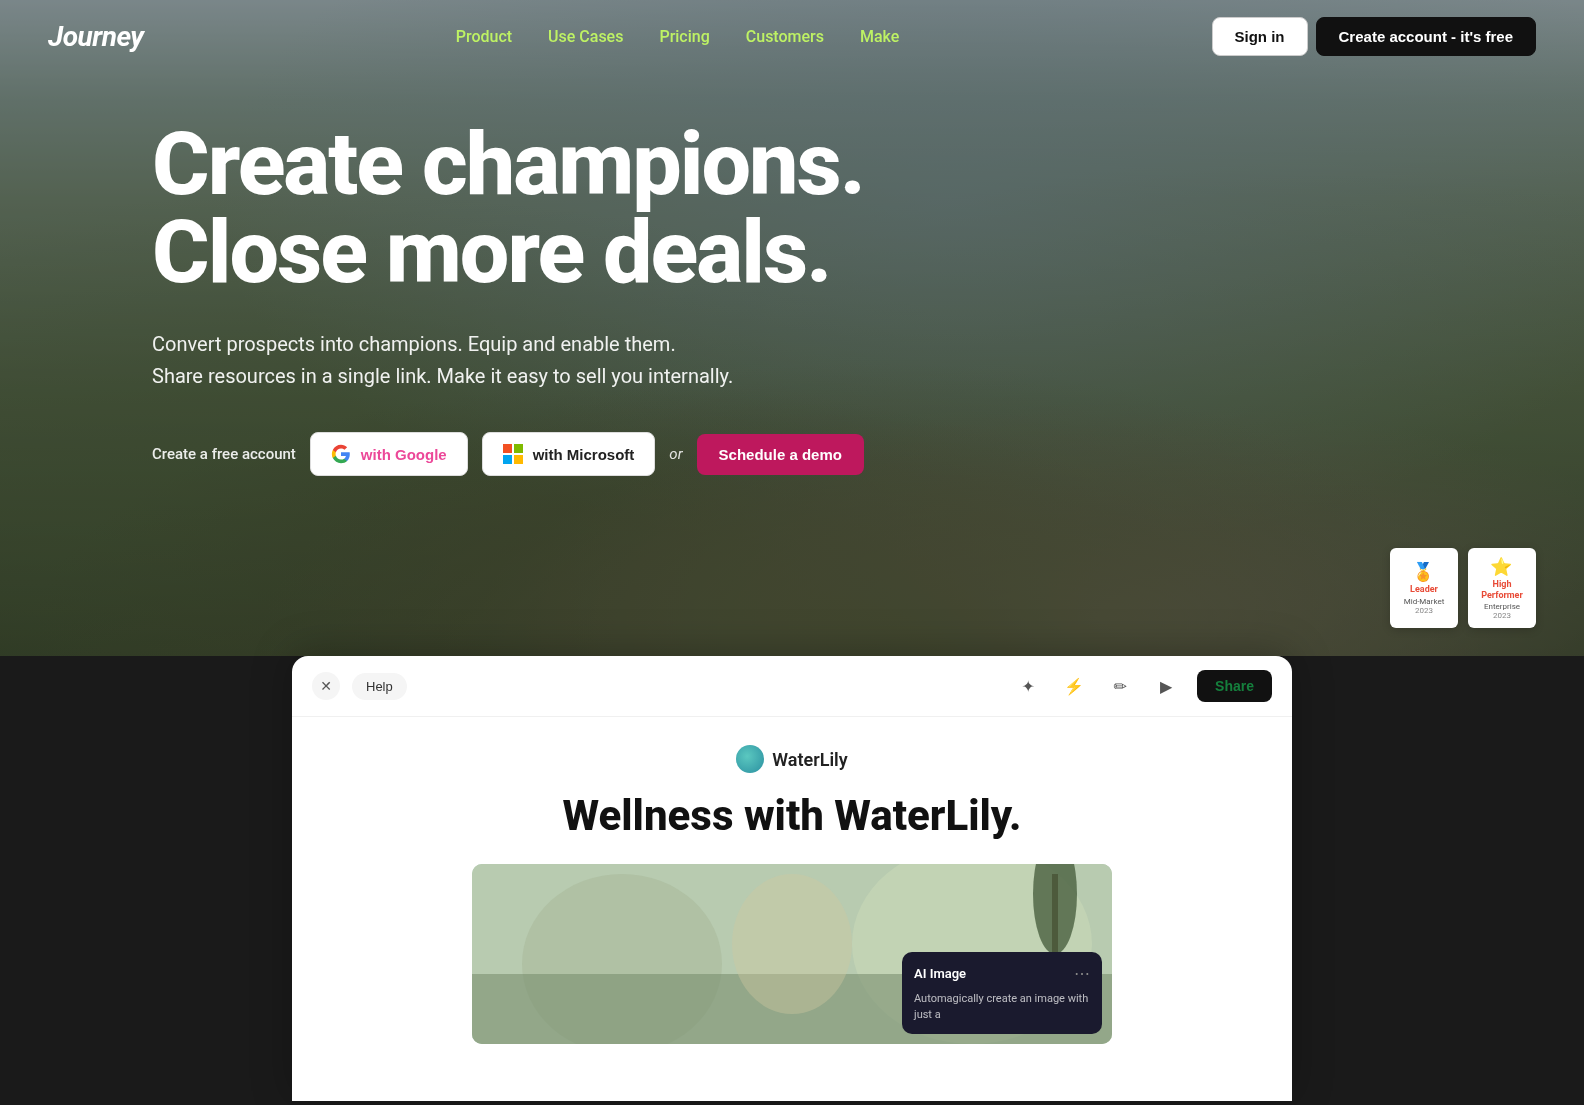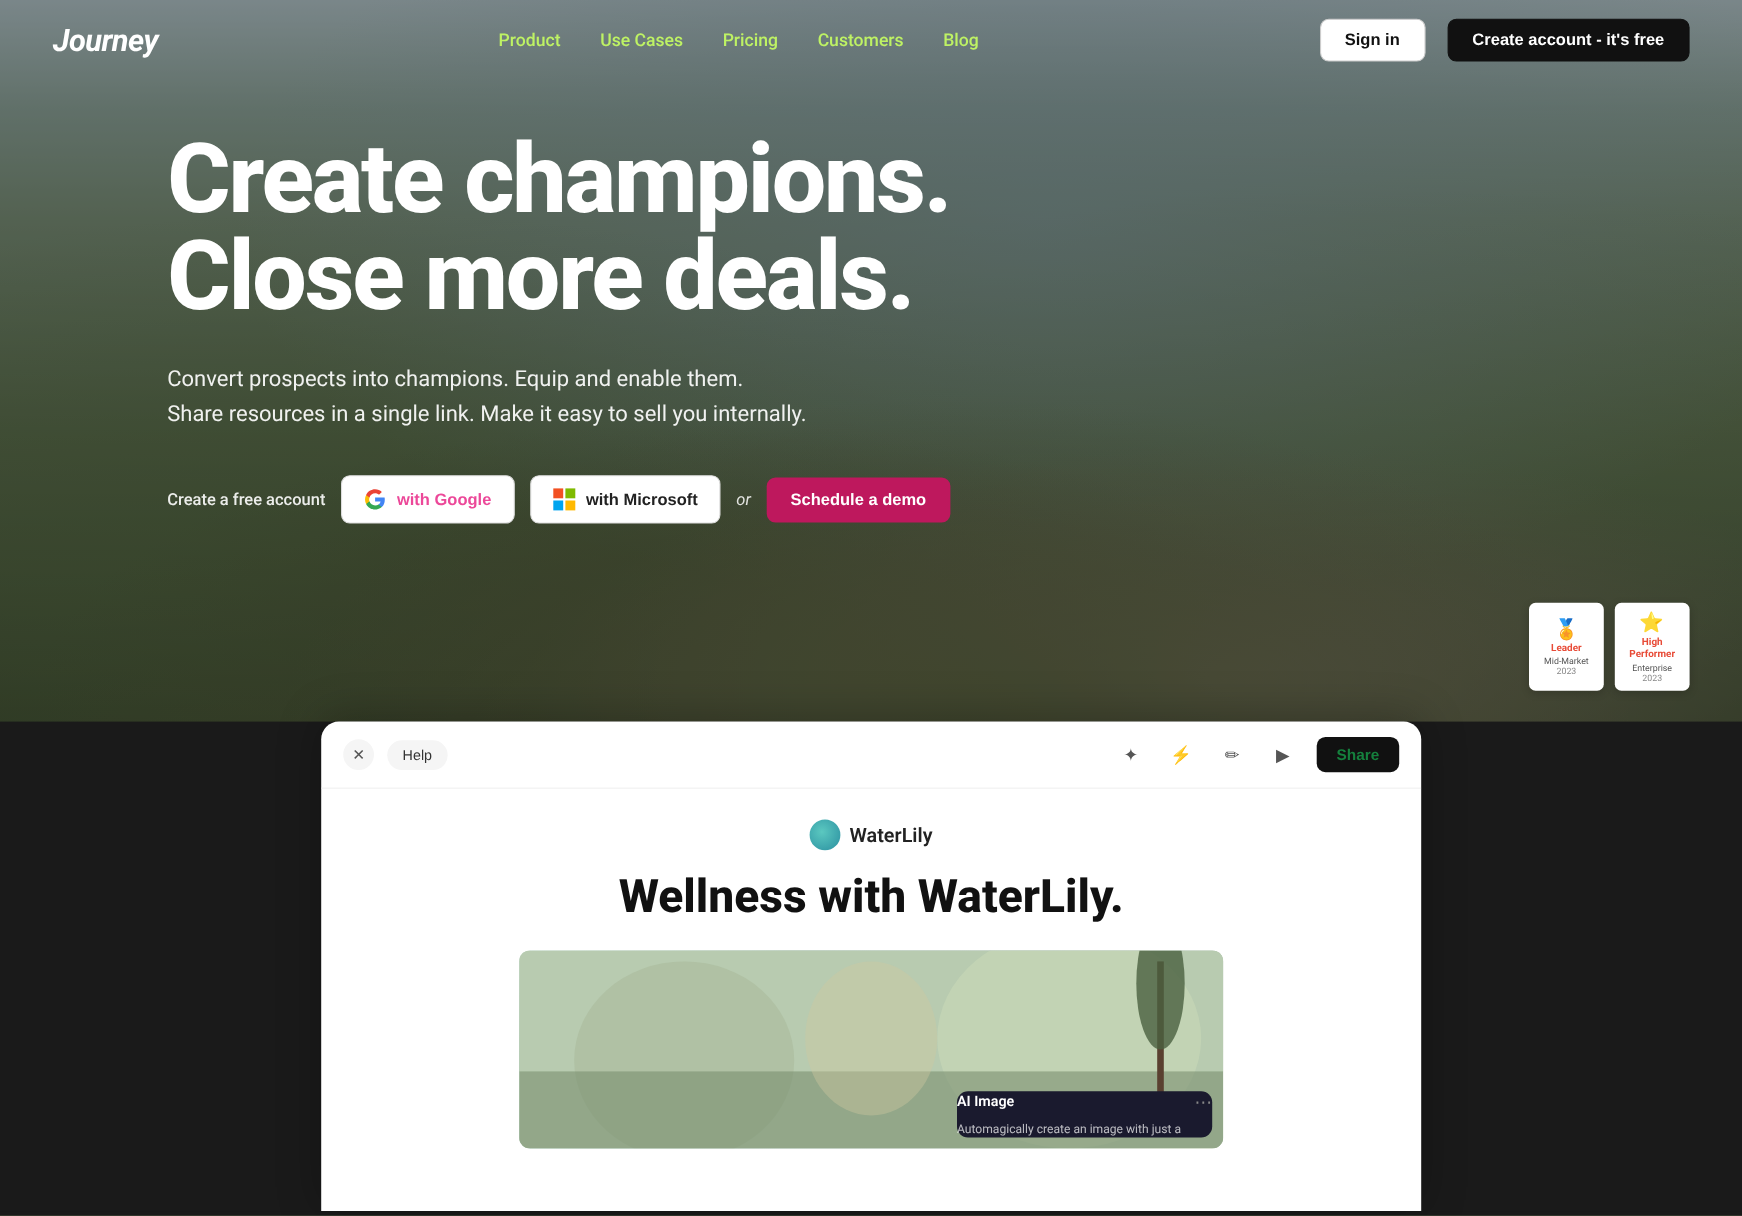--- a/index.html
+++ b/index.html
@@ -63,21 +63,21 @@
     .nav-link {
       color: #bef264;
       font-size: 16px;
       font-weight: 500;
       text-decoration: none;
       cursor: pointer;
     }
     .nav-actions {
       display: flex;
       align-items: center;
-      gap: 20px;
+      gap: 8px;
     }
     .btn-signin {
       background: #fff;
       color: #111;
       border: 1.5px solid #ccc;
       padding: 10px 22px;
       border-radius: 8px;
       font-size: 15px;
       font-weight: 600;
       cursor: pointer;
@@ -326,23 +326,24 @@
       border-radius: 10px;
       margin: 0 auto;
       position: relative;
       overflow: hidden;
     }
 
     
     .ai-panel {
       position: absolute;
       bottom: 10px; right: -90px;
-      width: 232px;
+      width: 200px;
       background: #1a1a2e;
       border-radius: 10px;
+      padding: 12px;
       color: #fff;
     }
     .ai-panel-header {
       display: flex;
       align-items: center;
       justify-content: space-between;
       margin-bottom: 8px;
     }
     .ai-panel-title { font-size: 13px; font-weight: 600; }
     .ai-panel-dots { font-size: 16px; color: #888; }
@@ -356,21 +357,21 @@
   <div class="hero-mountains"></div>
   <div class="hero-overlay"></div>
 
   <nav>
     <div class="nav-logo">Journey</div>
     <div class="nav-links">
       <a class="nav-link">Product</a>
       <a class="nav-link">Use Cases</a>
       <a class="nav-link">Pricing</a>
       <a class="nav-link">Customers</a>
-      <a class="nav-link">Blog</a>
+      <a class="nav-link">Make</a>
     </div>
     <div class="nav-actions">
       <button class="btn-signin">Sign in</button>
       <button class="btn-create">Create account - it's free</button>
     </div>
   </nav>
 
   <div class="hero-content">
     <h1 class="hero-headline">
       <span>Create champions.</span><br>

